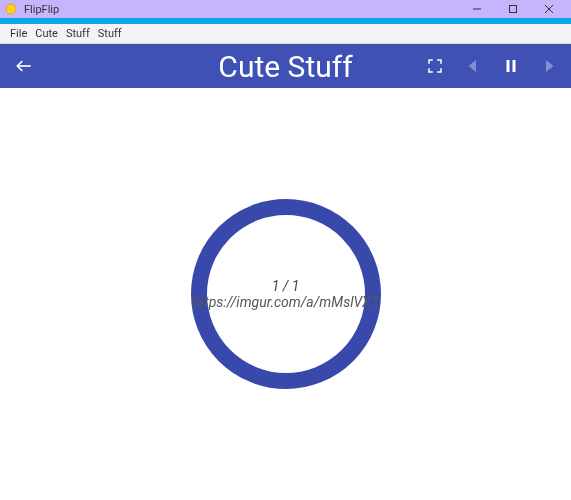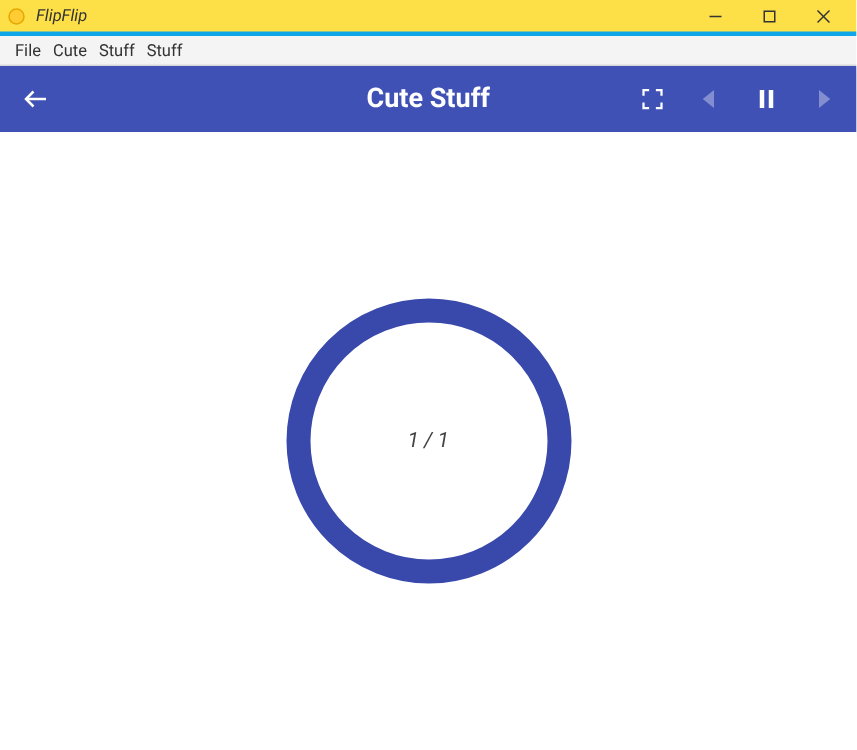--- a/index.html
+++ b/index.html
@@ -7,26 +7,25 @@
       font-family: -apple-system, BlinkMacSystemFont, "Segoe UI", Roboto, sans-serif;
       background: #fff;
       width: 571px;
       height: 500px;
       overflow: hidden;
     }
     .titlebar {
       height: 24px;
       display: flex;
       align-items: center;
-      background: #fde047;
-      border-bottom: 3px solid #0ea5e9;
+      background: #c4b5fd;
+      border-bottom: 6px solid #0ea5e9;
       font-size: 11px;
       color: #333;
       padding: 0 4px;
-      font-style: italic;
     }
     .titlebar .app-icon {
       width: 14px; height: 14px;
       margin-right: 6px;
       display:flex; align-items:center; justify-content:center;
     }
     .titlebar .app-title { flex: 0 0 auto; }
     .titlebar .spacer { flex: 1; }
     .win-controls { display: flex; align-items:center; gap: 0; }
     .win-btn {
@@ -59,22 +58,22 @@
     }
     .appbar .back {
       width: 28px; height: 28px;
       display: flex; align-items:center; justify-content:center;
     }
     .appbar .title {
       position: absolute;
       left: 50%;
       top: 50%;
       transform: translate(-50%, -50%);
-      font-size: 18px;
-      font-weight: 700;
+      font-size: 30px;
+      font-weight: 400;
     }
     .appbar .right {
       margin-left: auto;
       display:flex;
       align-items:center;
       gap: 14px;
     }
     .appbar .icon-btn {
       width: 24px; height: 24px;
       display:flex; align-items:center; justify-content:center;
@@ -190,14 +189,15 @@
         <path d="M8 4 L18 12 L8 20 Z"></path>
       </svg>
     </div>
   </div>
 </div>
 
 <div class="content">
   <div class="spinner-wrap">
     <div class="spinner"></div>
     <div class="progress-text">1 / 1</div>
+    <div class="progress-url">https://imgur.com/a/mMslVXT</div>
   </div>
 </div>
 
 </body></html>

